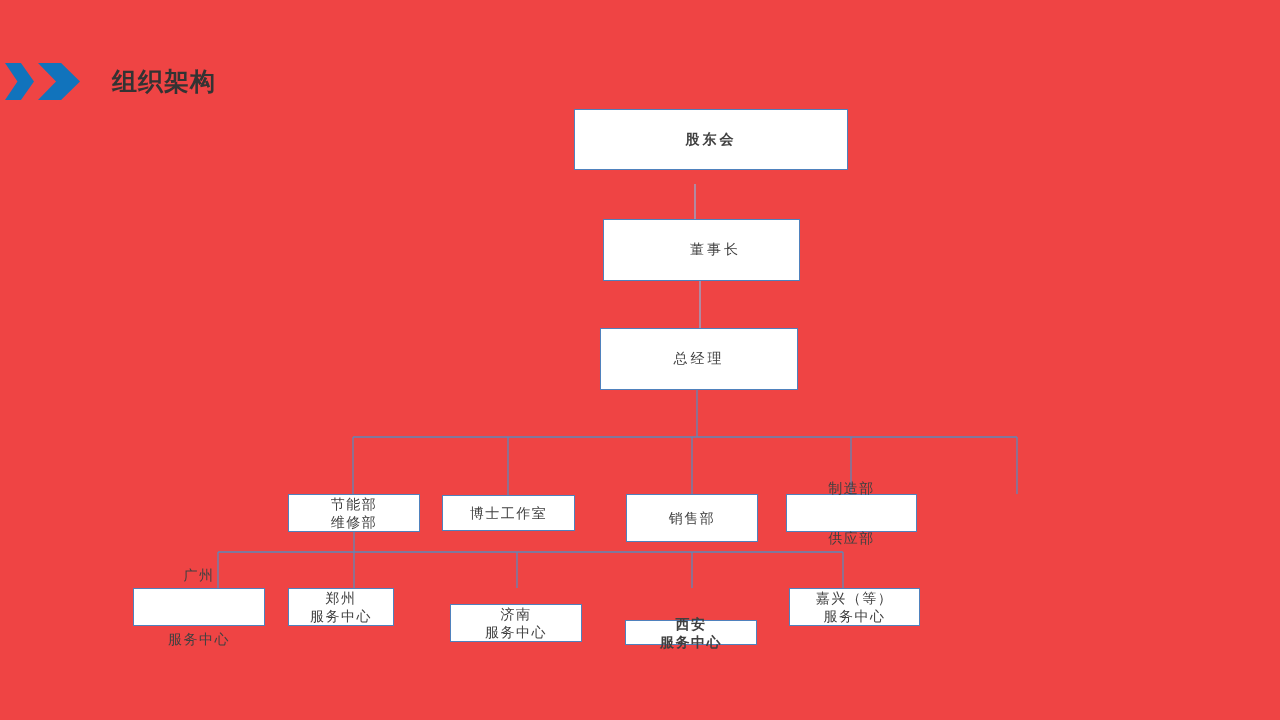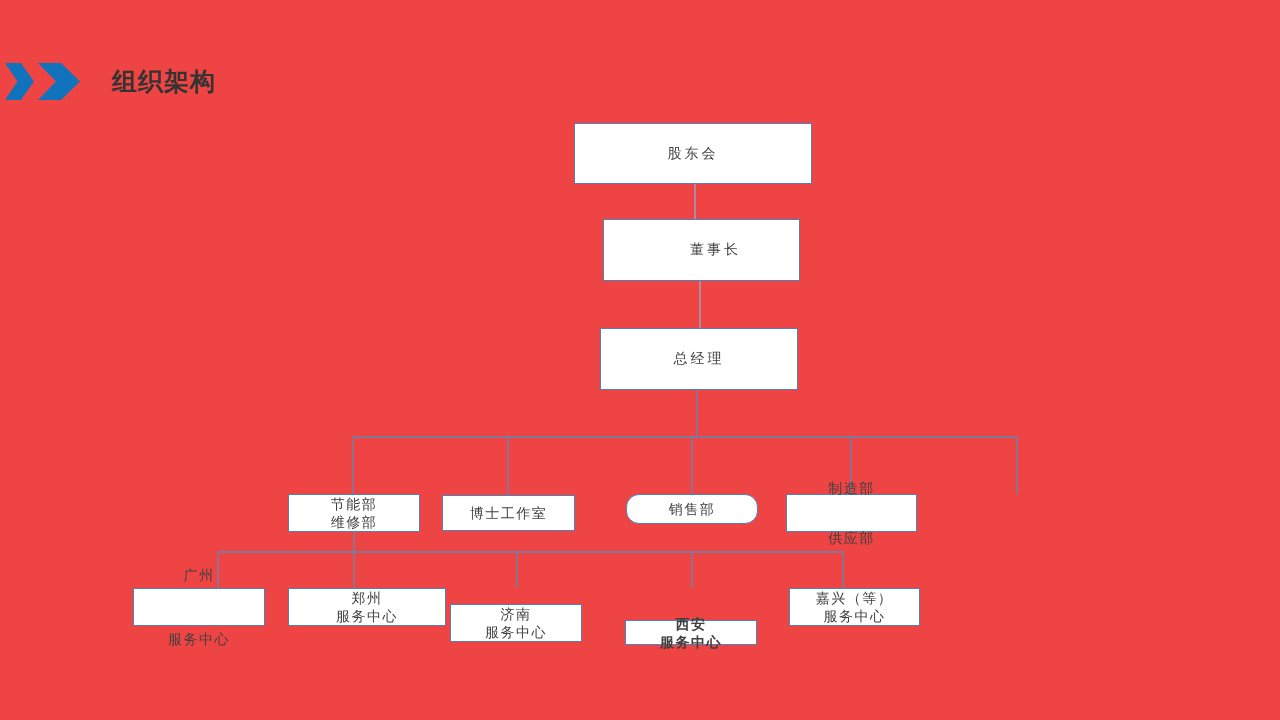--- a/index.html
+++ b/index.html
@@ -22,32 +22,32 @@
   .node {
     position:absolute; box-sizing:border-box; background:#ffffff;
     border:1.4px solid #4f81bd; color:#404040;
     display:flex; flex-direction:column; align-items:center; justify-content:center;
     text-align:center;
   }
   .node-lg { font-size:14px; letter-spacing:3px; }
   .node-sm { font-size:14px; letter-spacing:1.5px; line-height:18px; }
   .ln { display:block; }
 
-  .n-shareholders { left:574px; top:123px; width:238px; height:61px; }
+  .n-shareholders { left:574px; top:109px; width:274px; height:61px;font-weight:bold; }
   .n-chairman     { left:603px; top:219px; width:197px; height:62px;padding-left:28px; }
   .n-gm           { left:600px; top:328px; width:198px; height:62px; }
 
   .n-dept1 { left:288px; top:494px; width:132px; height:38px; }
   .n-dept2 { left:442px; top:495px; width:133px; height:36px; }
-  .n-dept3 { left:626px; top:494px; width:132px; height:30px;border-radius:13px; }
+  .n-dept3 { left:626px; top:494px; width:132px; height:48px; }
   .n-dept4 { left:786px; top:494px; width:131px; height:38px;gap:32px; }
   .n-dept5 { left:950px; top:494px; width:134px; height:38px; }
 
   .n-sc1 { left:133px; top:588px; width:132px; height:38px;gap:46px; }
-  .n-sc2 { left:288px; top:588px; width:158px; height:38px; }
+  .n-sc2 { left:288px; top:588px; width:106px; height:38px; }
   .n-sc3 { left:450px; top:588px; width:132px; height:38px;margin-top:16px; }
   .n-sc4 { left:625px; top:620px; width:132px; height:25px;font-weight:bold; }
   .n-sc5 { left:789px; top:588px; width:131px; height:38px; }
 </style>
 </head>
 <body>
 
 <div class="slide">
 
   <span class="chevron chev1"></span>

